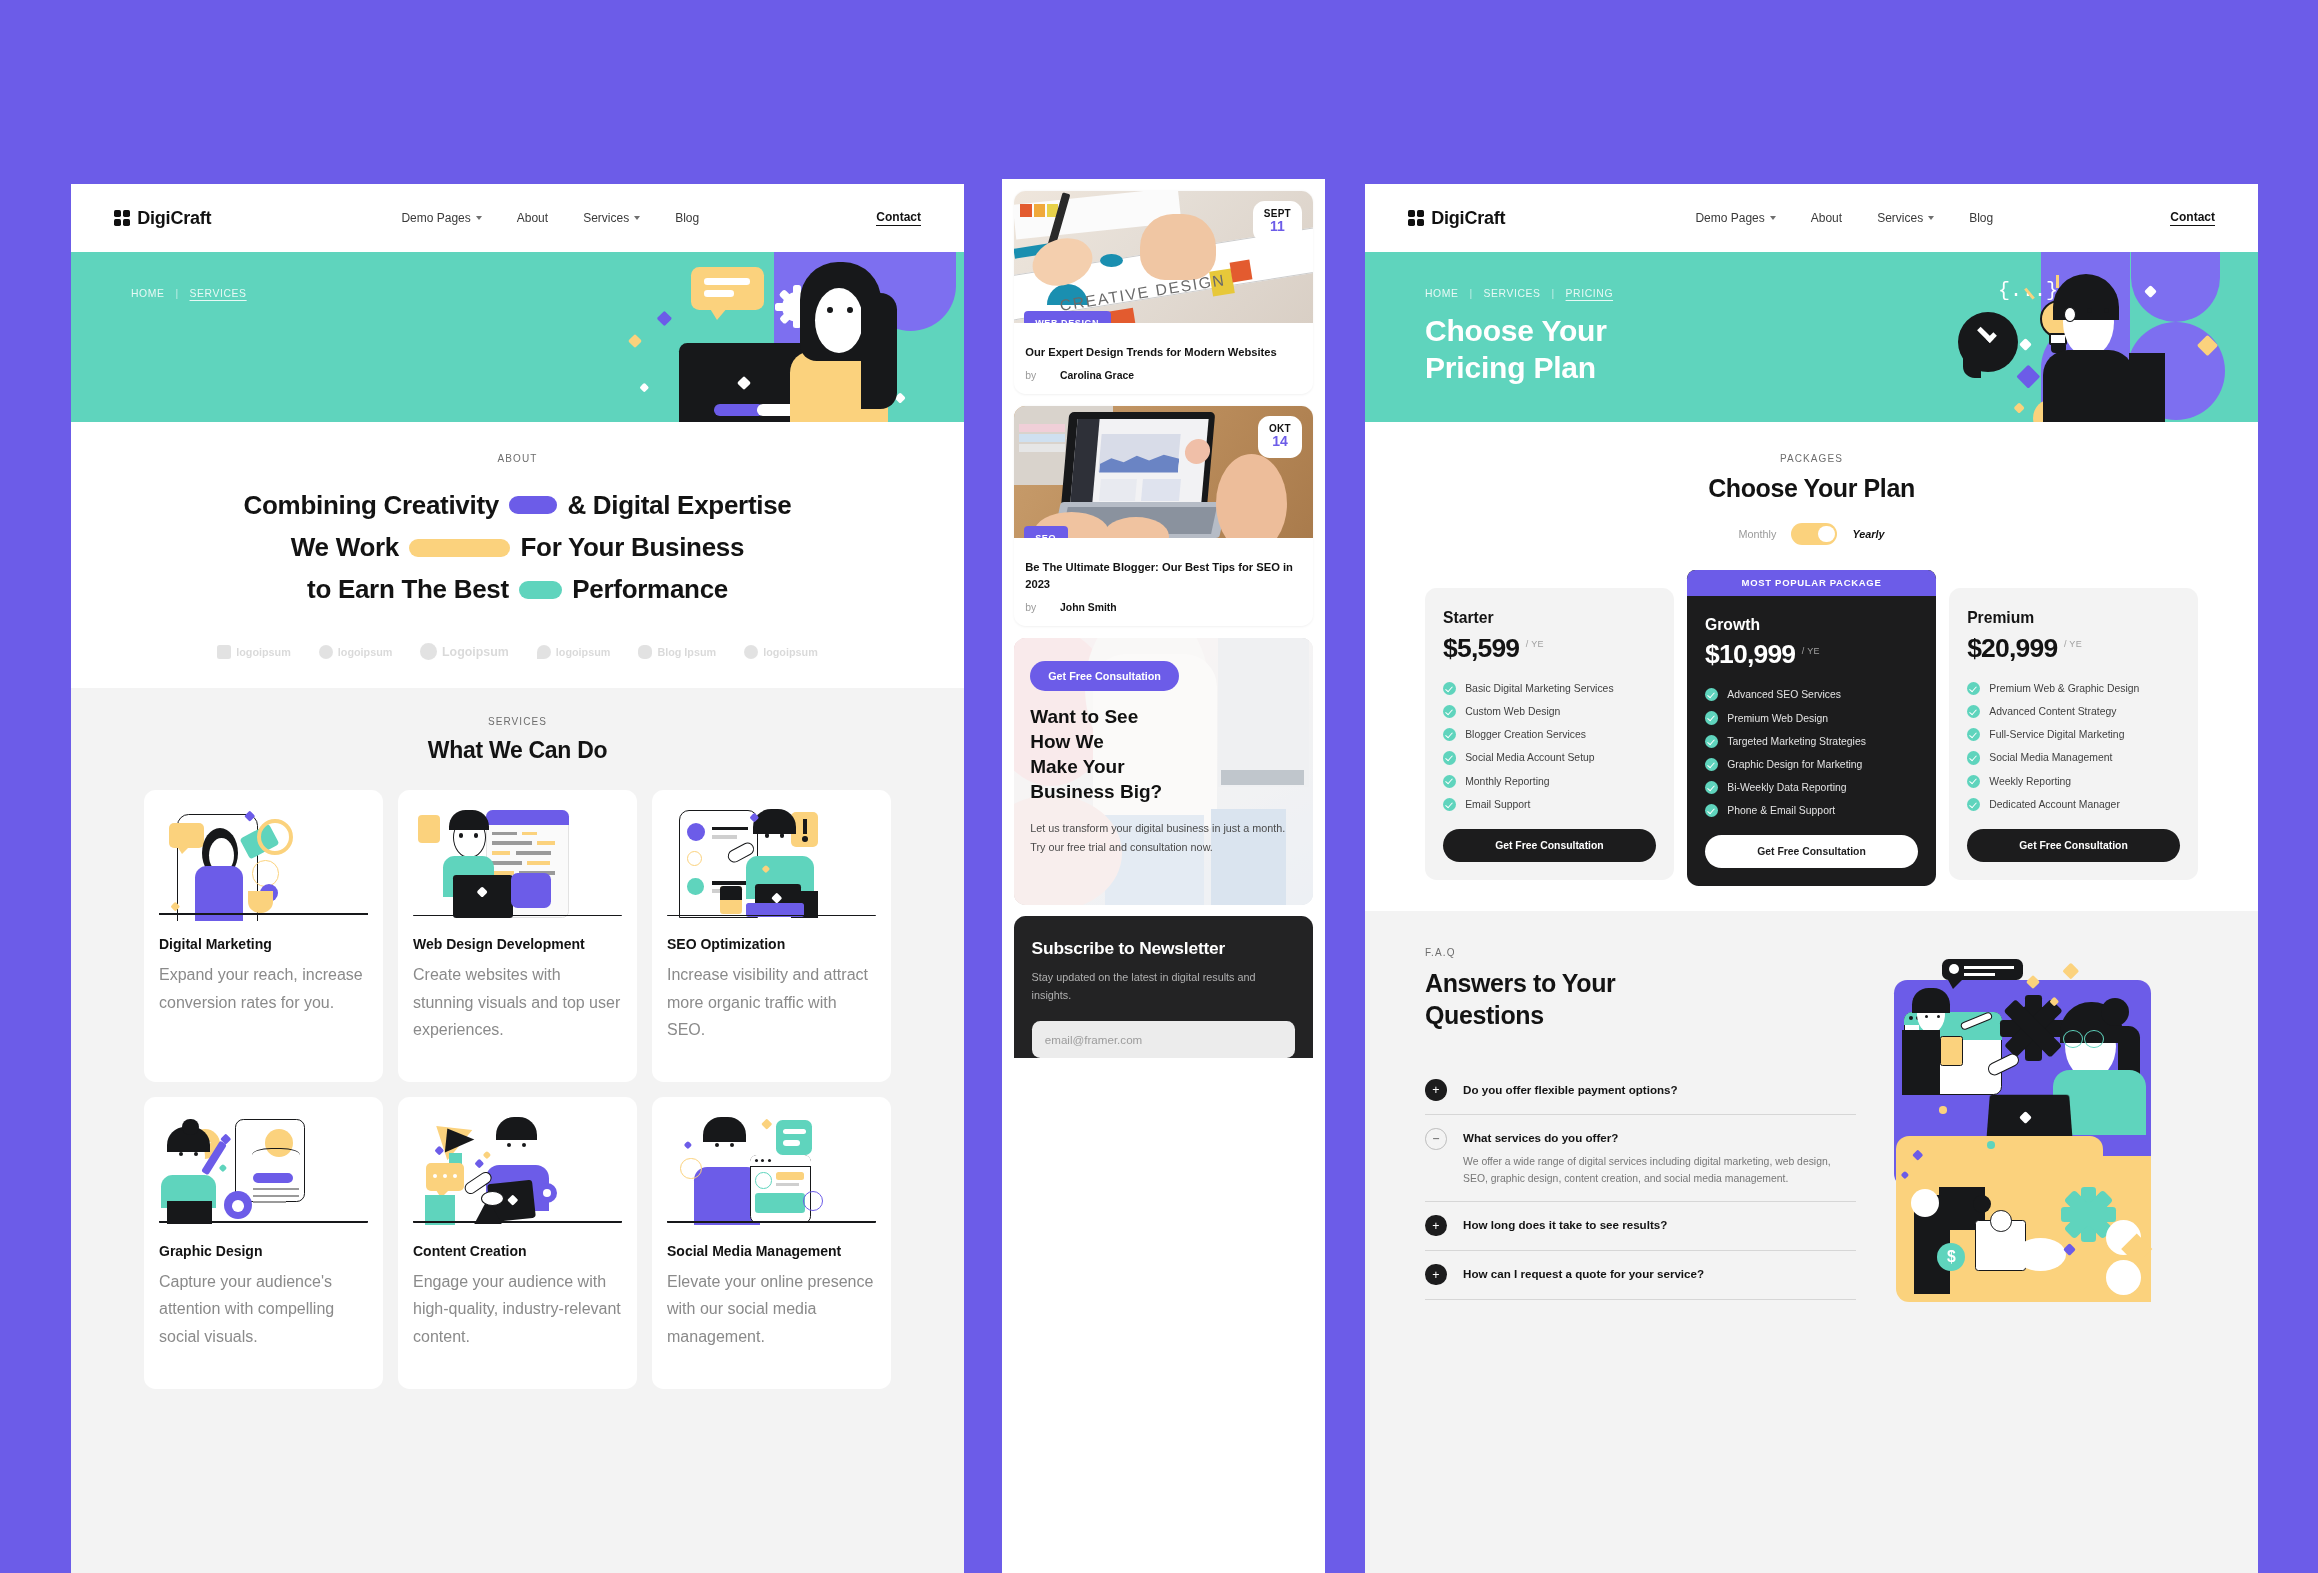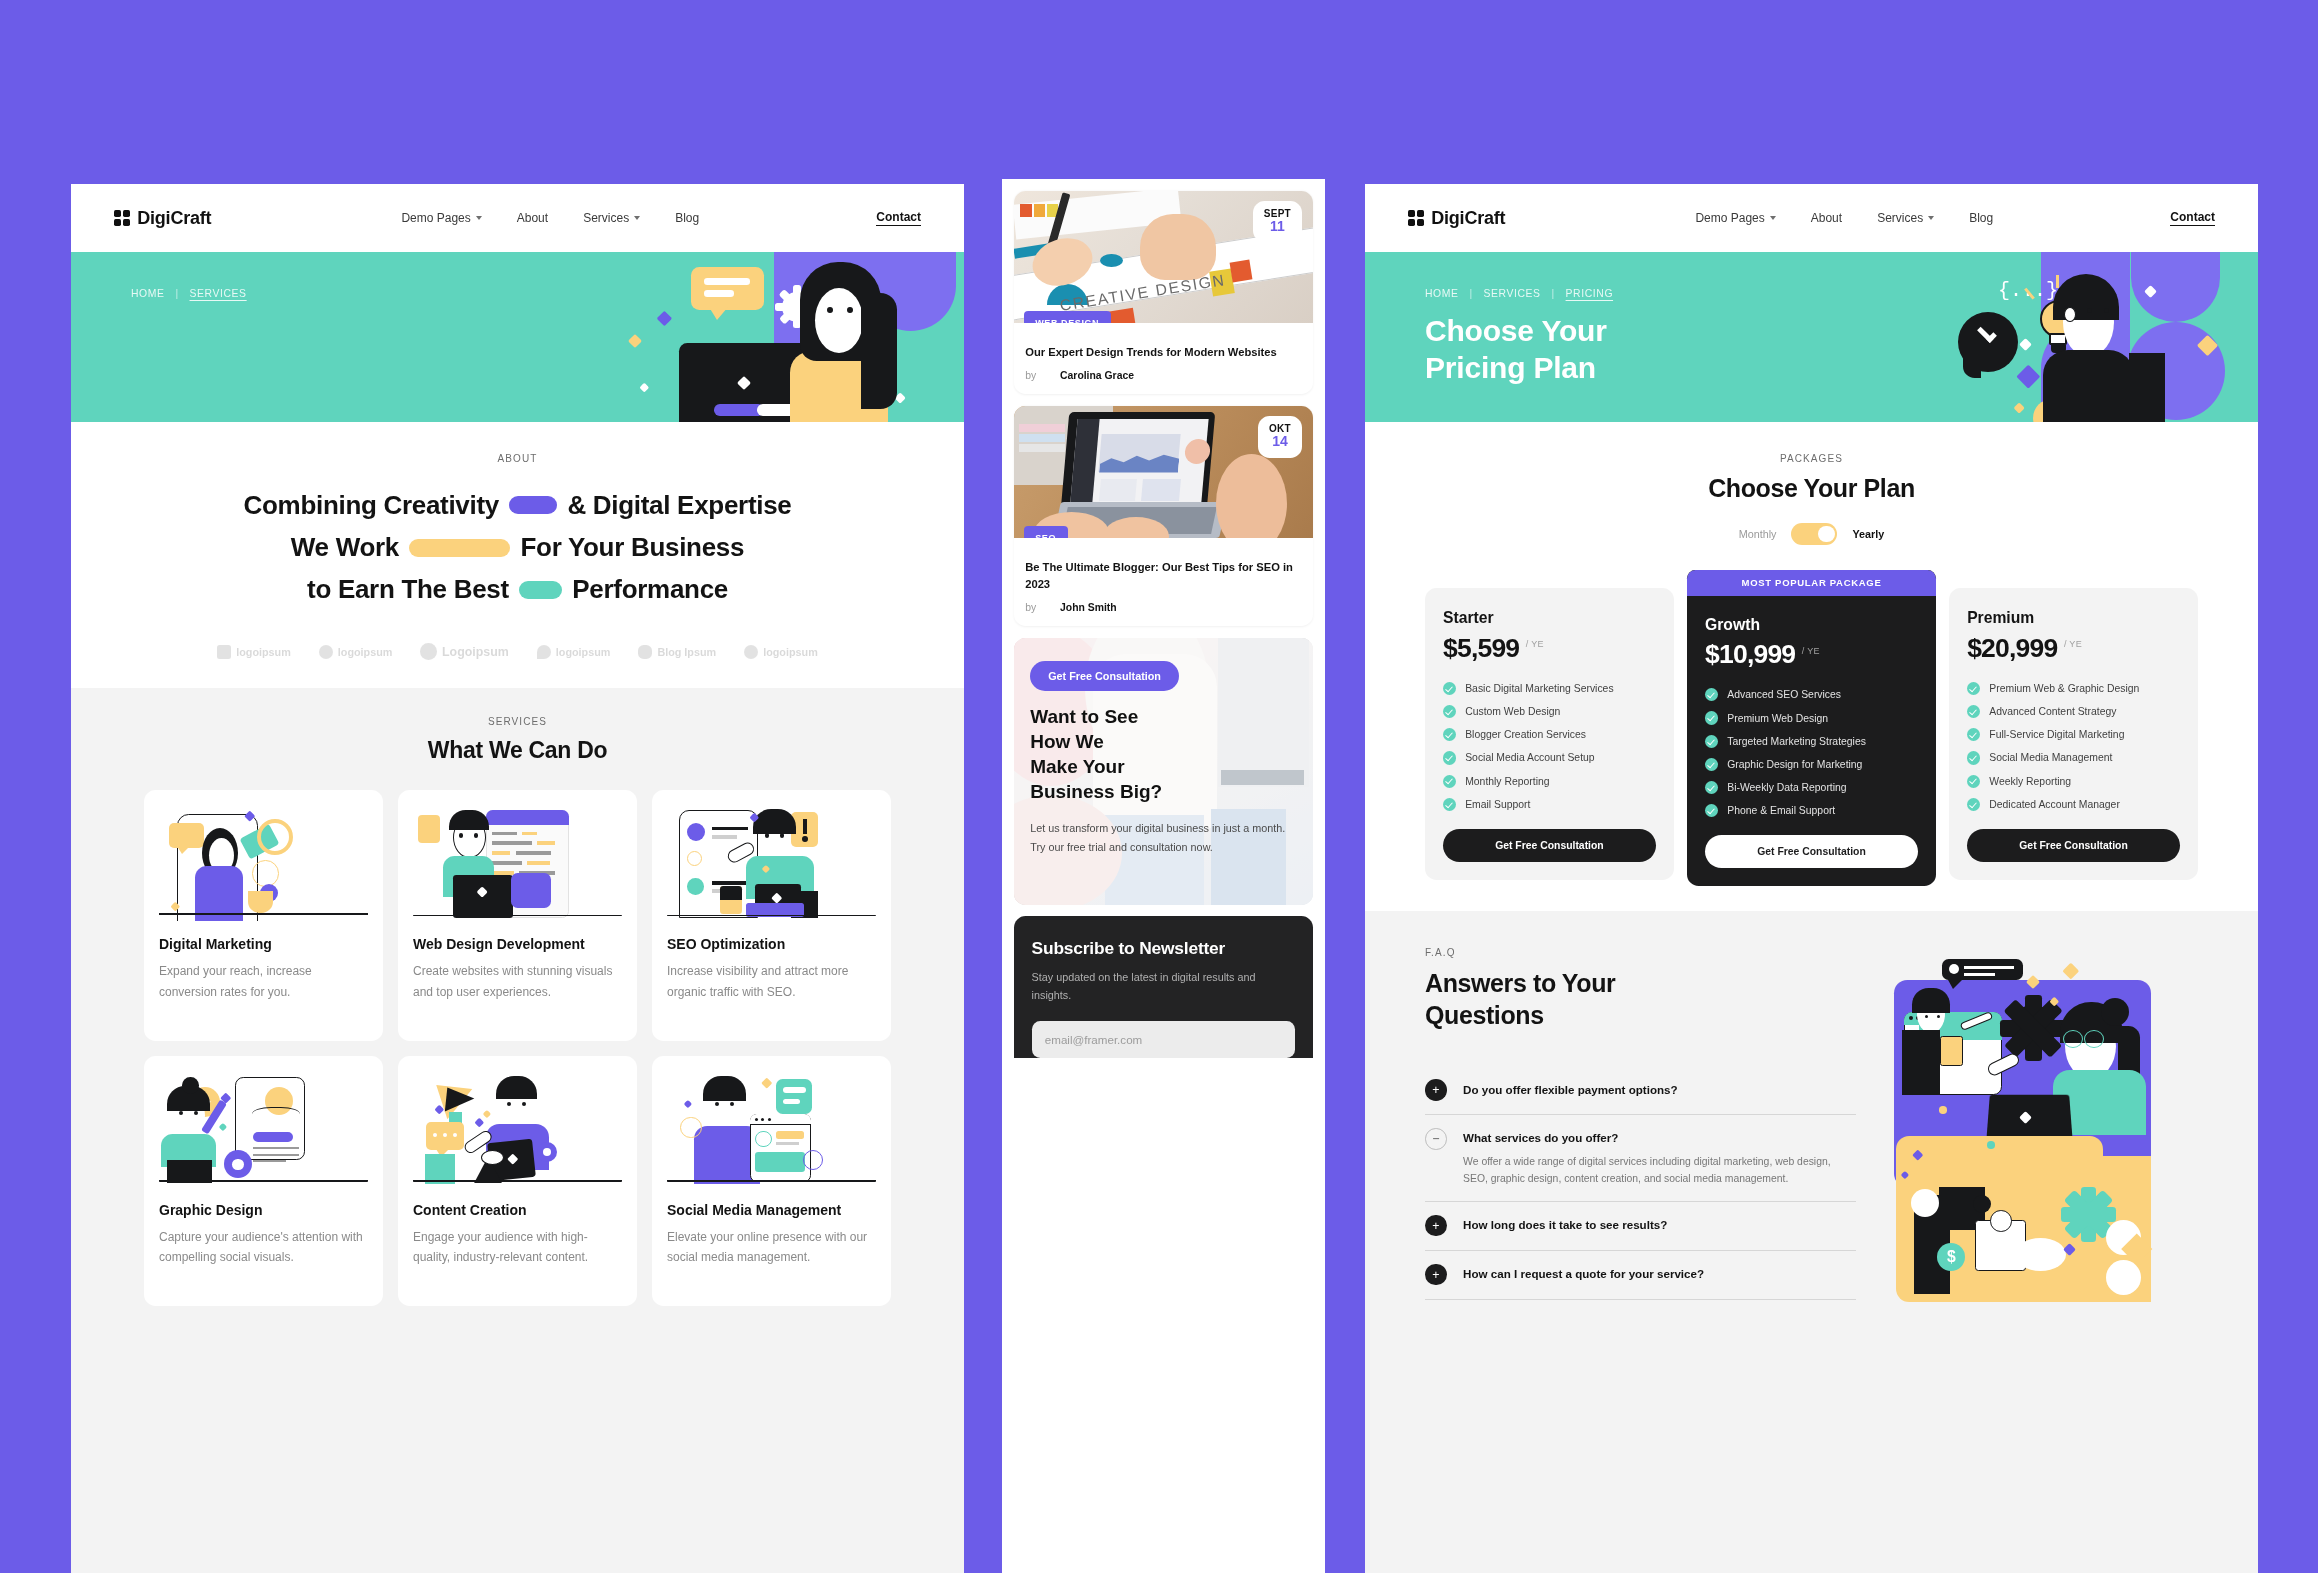--- a/index.html
+++ b/index.html
@@ -98,21 +98,21 @@
   .logo-glyph { width: 14px; height: 14px; background: #9a9a9a; display: inline-block; }
 
   
   .services { background: #f3f3f3; padding: 28px 0 0; text-align: center; flex: 1; }
   .services h2 { margin-top: 10px; font-size: 23px; font-weight: 700; color: #131313; letter-spacing: -0.3px; }
   .cards { display: grid; grid-template-columns: repeat(3, 1fr); gap: 15px; padding: 26.5px 73px 0; text-align: left; }
   .card { background: #fff; border-radius: 11.6px; padding: 15px 15px 18px; }
   .card.tall { padding-bottom: 38px; }
   .card-art { height: 116px; border-radius: 6.6px; position: relative; overflow: hidden; margin-bottom: 15px; }
   .card h3 { font-size: 14px; font-weight: 700; color: #131313; line-height: 1.25; }
-  .card p { margin-top: 7.5px; font-size: 12px; line-height: 1.72; color: #8a8a8a; }
+  .card p { margin-top: 7.5px; font-size: 16px; line-height: 1.72; color: #8a8a8a; }
 
   
   .m-card { background:#fff; border-radius: 11.6px; margin: 0 11.6px 11.6px; overflow: hidden; box-shadow: 0 0.8px 2.5px rgba(0,0,0,.06); }
   .m-img { height: 132px; position: relative; overflow: hidden; }
   .date-chip {
     position: absolute; right: 11.6px; top: 10px;
     background: #fff; border-radius: 11.6px; padding: 7.5px 10.8px;
     text-align: center; line-height: 1.12;
   }
   .date-chip .mo { font-size: 10px; font-weight: 700; color: #111; letter-spacing: 0.3px; }
@@ -143,21 +143,21 @@
   .news-input {
     margin-top: 16.6px; background: #ececec; border-radius: 8.3px;
     padding: 12.4px 13.2px; font-size: 11.6px; color: #9c9c9c;
   }
 
   
   .pricing { background: #fff; padding: 31px 0 25px; text-align: center; }
   .pricing h2 { margin-top: 10px; font-size: 25px; font-weight: 700; color: #131313; letter-spacing: -0.4px; }
   .toggle-row { display: flex; align-items: center; justify-content: center; gap: 15px; margin-top: 20px; }
   .toggle-lbl { font-size: 10.8px; color: #9a9a9a; }
-  .toggle-lbl.active { color: #111; font-weight: 700; }
+  .toggle-lbl.active { color: #111; font-weight: 700; font-style: italic; }
   .switch { width: 46px; height: 21.5px; border-radius: 13.2px; background: #fbd27d; position: relative; }
   .switch .knob { position: absolute; top: 2.5px; right: 2.5px; width: 16.6px; height: 16.6px; border-radius: 50%; background: #fff; }
 
   .plans { display: grid; grid-template-columns: 1fr 1fr 1fr; gap: 13.2px; padding: 25px 60px 0; align-items: start; }
   .plan { background: #f3f3f3; border-radius: 11.6px; padding: 21.5px 18px 18px; text-align: left; margin-top: 18px; }
   .plan.featured { background: #1c1c1d; margin-top: 0; border-radius: 8.3px 8.3px 11.6px 11.6px; padding-top: 21.5px; position: relative; overflow: hidden; }
   .ribbon {
     background: #6c5ce8; color: #fff; font-size: 9.5px; font-weight: 700;
     letter-spacing: 0.7px; text-align: center; padding: 7.5px 0;
     border-radius: 8.3px 8.3px 0 0;

